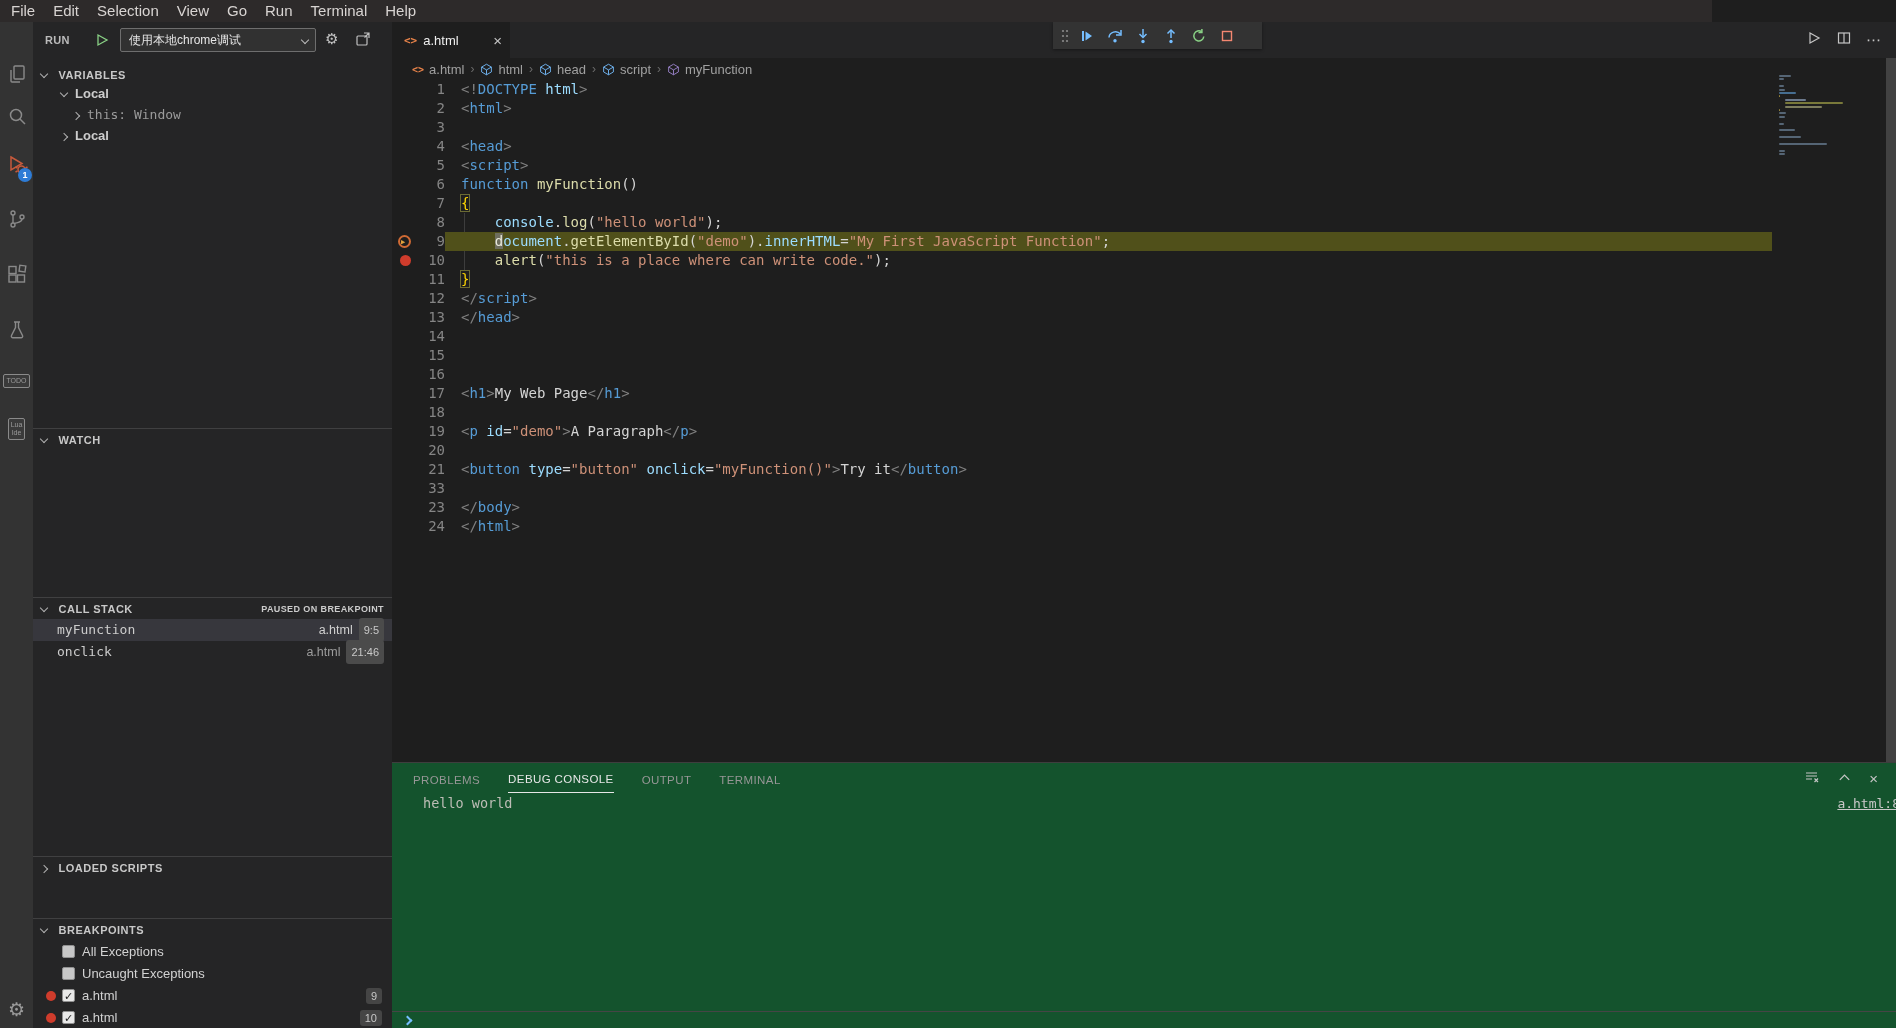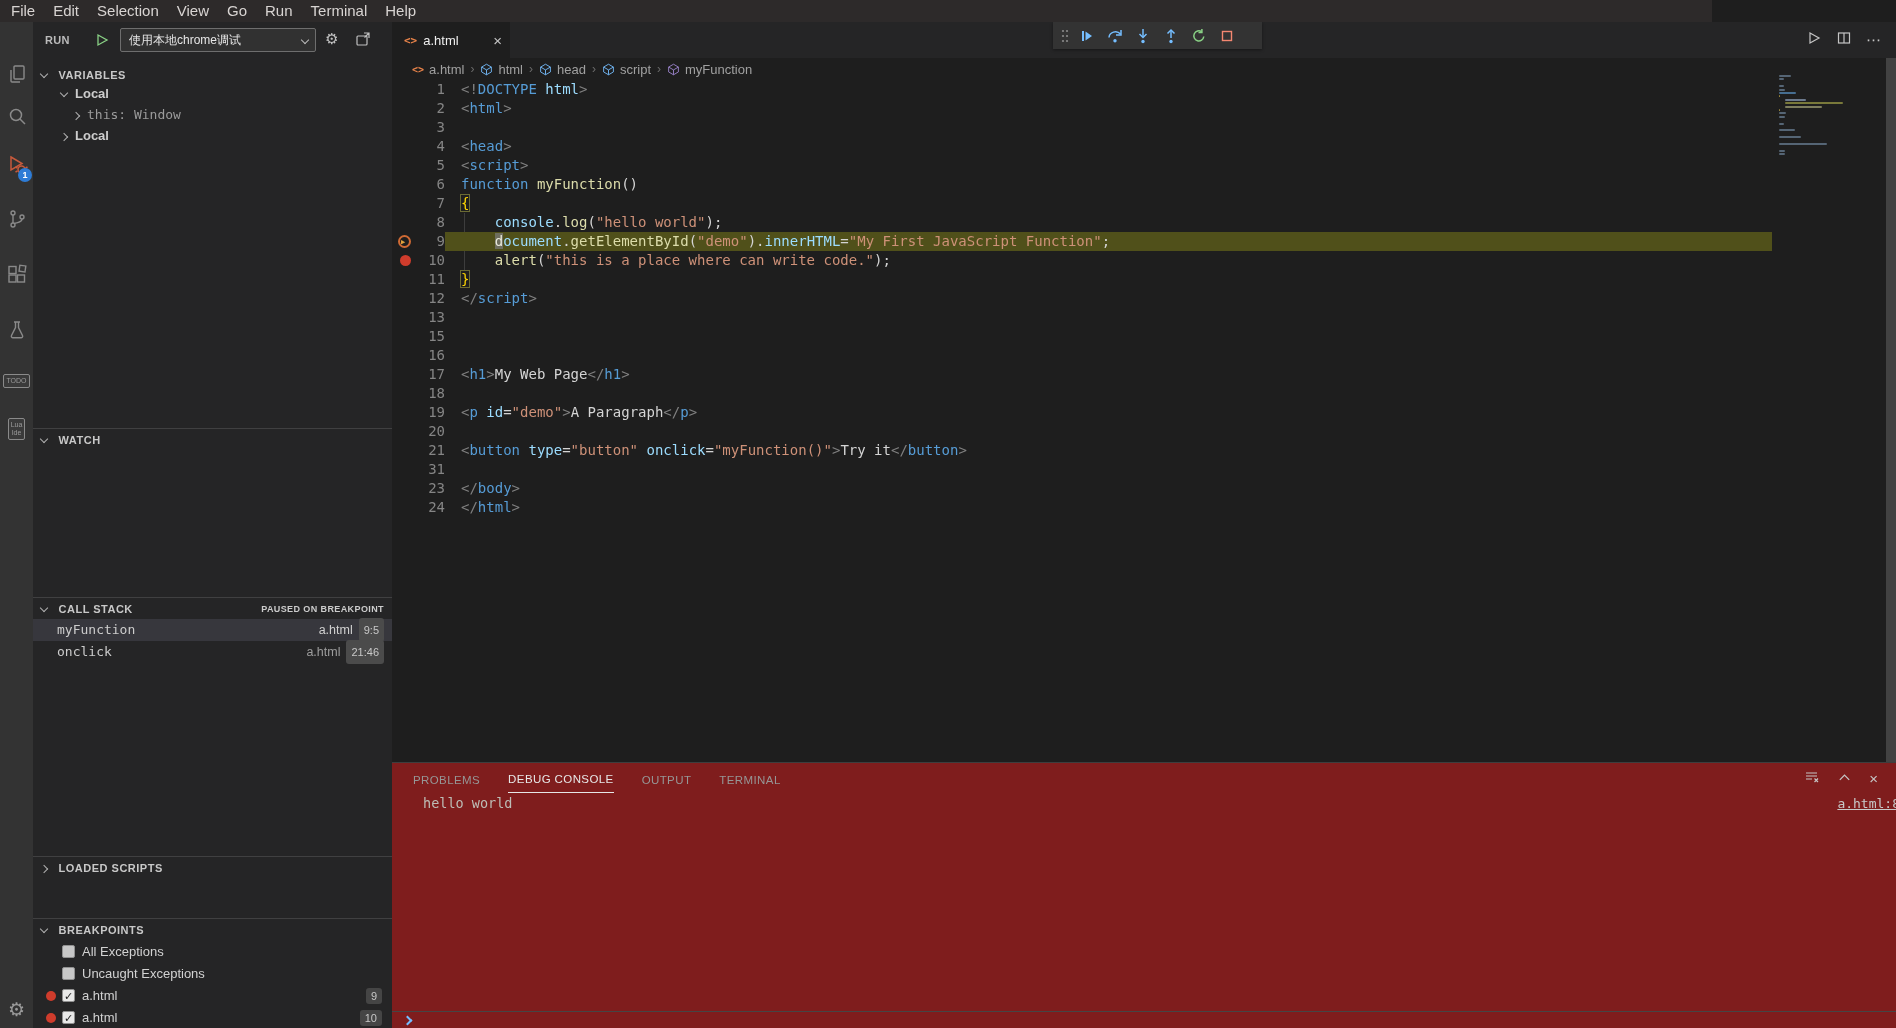--- a/index.html
+++ b/index.html
@@ -99,21 +99,21 @@
   .tk-s { color:#ce9178; } .tk-k { color:#569cd6; } .tk-f { color:#dcdcaa; }
   .tk-v { color:#9cdcfe; } .tk-x { color:#d4d4d4; } .tk-o { color:#d4d4d4; }
   .tk-b { color:#ffd700; outline:1px solid #6b6b33; }
   .tk-cur { background:#6e6e5e; color:#e8e8d8; }
 
   .minimap { position:absolute; left:1385px; top:53px; width:109px; height:110px; }
   .mmbar { position:absolute; height:2px; border-radius:1px; opacity:.85; }
   .scroll-strip { position:absolute; right:0; top:36px; width:10px; height:704px; background:#424242; }
 
   
-  .panel { position:absolute; left:392px; top:762px; width:1504px; height:266px; background:#7f1d1d;
+  .panel { position:absolute; left:392px; top:762px; width:1504px; height:266px; background:#14532d;
     border-top:1px solid #3e3e3e; z-index:15; }
   .panel-tabs { position:absolute; left:21px; top:0; height:30px; display:flex; gap:28px; align-items:flex-end; }
   .panel-tab { font-size:11.5px; letter-spacing:.4px; color:#969696; padding-bottom:7px; }
   .panel-tab.active { color:#e7e7e7; border-bottom:1px solid #e7e7e7; }
   .panel-icons { position:absolute; right:18px; top:6px; display:flex; gap:17px; align-items:center; }
   .panel-icons .x { color:#c5c5c5; font-size:15px; line-height:16px; }
   .panel-output { position:absolute; left:31px; top:32px; font-family:"DejaVu Sans Mono", monospace;
     font-size:13.5px; color:#bdbdb6; }
   .source-link { position:absolute; right:-4px; top:33px; font-family:"DejaVu Sans Mono", monospace;
     font-size:13px; color:#c8c8c8; text-decoration:underline; white-space:nowrap; }
@@ -410,29 +410,30 @@
       <div class="crow"><span class="cnum">3</span><span class="ccontent"></span></div>
       <div class="crow"><span class="cnum">4</span><span class="ccontent"><span class="tk-p">&lt;</span><span class="tk-t">head</span><span class="tk-p">&gt;</span></span></div>
       <div class="crow"><span class="cnum">5</span><span class="ccontent"><span class="tk-p">&lt;</span><span class="tk-t">script</span><span class="tk-p">&gt;</span></span></div>
       <div class="crow"><span class="cnum">6</span><span class="ccontent"><span class="tk-k">function</span><span class="tk-x"> </span><span class="tk-f">myFunction</span><span class="tk-o">()</span></span></div>
       <div class="crow"><span class="cnum">7</span><span class="ccontent"><span class="tk-b">{</span></span></div>
       <div class="crow"><span class="cnum">8</span><span class="ccontent"><span class="tk-x">    </span><span class="tk-v">console</span><span class="tk-o">.</span><span class="tk-f">log</span><span class="tk-o">(</span><span class="tk-s">"hello world"</span><span class="tk-o">);</span></span></div>
       <div class="crow exec"><span class="cnum">9</span><span class="ccontent"><span class="tk-x">    </span><span class="tk-cur">d</span><span class="tk-v">ocument</span><span class="tk-o">.</span><span class="tk-f">getElementById</span><span class="tk-o">(</span><span class="tk-s">"demo"</span><span class="tk-o">).</span><span class="tk-v">innerHTML</span><span class="tk-o">=</span><span class="tk-s">"My First JavaScript Function"</span><span class="tk-o">;</span></span><span class="marker cur"></span></div>
       <div class="crow"><span class="cnum">10</span><span class="ccontent"><span class="tk-x">    </span><span class="tk-f">alert</span><span class="tk-o">(</span><span class="tk-s">"this is a place where can write code."</span><span class="tk-o">);</span></span><span class="marker bp"></span></div>
       <div class="crow"><span class="cnum">11</span><span class="ccontent"><span class="tk-b">}</span></span></div>
       <div class="crow"><span class="cnum">12</span><span class="ccontent"><span class="tk-p">&lt;/</span><span class="tk-t">script</span><span class="tk-p">&gt;</span></span></div>
-      <div class="crow"><span class="cnum">13</span></div>
+      <div class="crow"><span class="cnum">13</span><span class="ccontent"><span class="tk-p">&lt;/</span><span class="tk-t">head</span><span class="tk-p">&gt;</span></span></div>
+      <div class="crow"><span class="cnum">14</span><span class="ccontent"></span></div>
       <div class="crow"><span class="cnum">15</span></div>
       <div class="crow"><span class="cnum">16</span><span class="ccontent"></span></div>
       <div class="crow"><span class="cnum">17</span><span class="ccontent"><span class="tk-p">&lt;</span><span class="tk-t">h1</span><span class="tk-p">&gt;</span><span class="tk-x">My Web Page</span><span class="tk-p">&lt;/</span><span class="tk-t">h1</span><span class="tk-p">&gt;</span></span></div>
       <div class="crow"><span class="cnum">18</span><span class="ccontent"></span></div>
       <div class="crow"><span class="cnum">19</span><span class="ccontent"><span class="tk-p">&lt;</span><span class="tk-t">p</span><span class="tk-x"> </span><span class="tk-a">id</span><span class="tk-o">=</span><span class="tk-s">"demo"</span><span class="tk-p">&gt;</span><span class="tk-x">A Paragraph</span><span class="tk-p">&lt;/</span><span class="tk-t">p</span><span class="tk-p">&gt;</span></span></div>
       <div class="crow"><span class="cnum">20</span><span class="ccontent"></span></div>
       <div class="crow"><span class="cnum">21</span><span class="ccontent"><span class="tk-p">&lt;</span><span class="tk-t">button</span><span class="tk-x"> </span><span class="tk-a">type</span><span class="tk-o">=</span><span class="tk-s">"button"</span><span class="tk-x"> </span><span class="tk-a">onclick</span><span class="tk-o">=</span><span class="tk-s">"myFunction()"</span><span class="tk-p">&gt;</span><span class="tk-x">Try it</span><span class="tk-p">&lt;/</span><span class="tk-t">button</span><span class="tk-p">&gt;</span></span></div>
-      <div class="crow"><span class="cnum">31</span><span class="ccontent"></span></div>
+      <div class="crow"><span class="cnum">33</span><span class="ccontent"></span></div>
       <div class="crow"><span class="cnum">23</span><span class="ccontent"><span class="tk-p">&lt;/</span><span class="tk-t">body</span><span class="tk-p">&gt;</span></span></div>
       <div class="crow"><span class="cnum">24</span><span class="ccontent"><span class="tk-p">&lt;/</span><span class="tk-t">html</span><span class="tk-p">&gt;</span></span></div>
     </div>
 
   <div class="minimap" id="minimap">
       <div class="mmbar" style="top: 0px; left: 2px; width: 12px; background: rgb(95, 114, 133);"></div>
       <div class="mmbar" style="top: 3.4px; left: 2px; width: 4.8px; background: rgb(95, 114, 133);"></div>
       <div class="mmbar" style="top: 10.2px; left: 2px; width: 4.8px; background: rgb(95, 114, 133);"></div>
       <div class="mmbar" style="top: 13.6px; left: 2px; width: 6.4px; background: rgb(95, 114, 133);"></div>
       <div class="mmbar" style="top: 17px; left: 2px; width: 16.8px; background: rgb(78, 124, 166);"></div>

